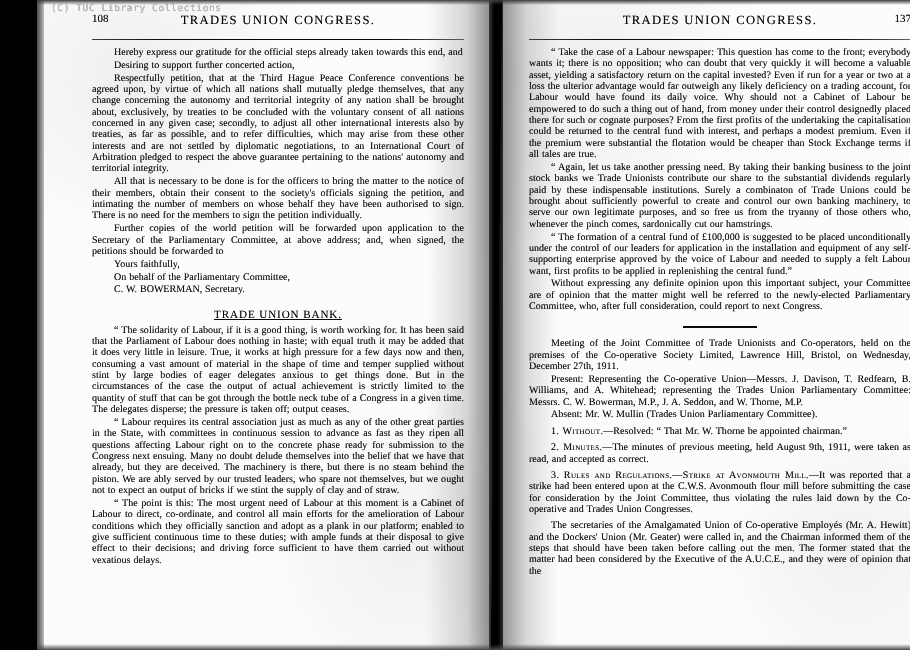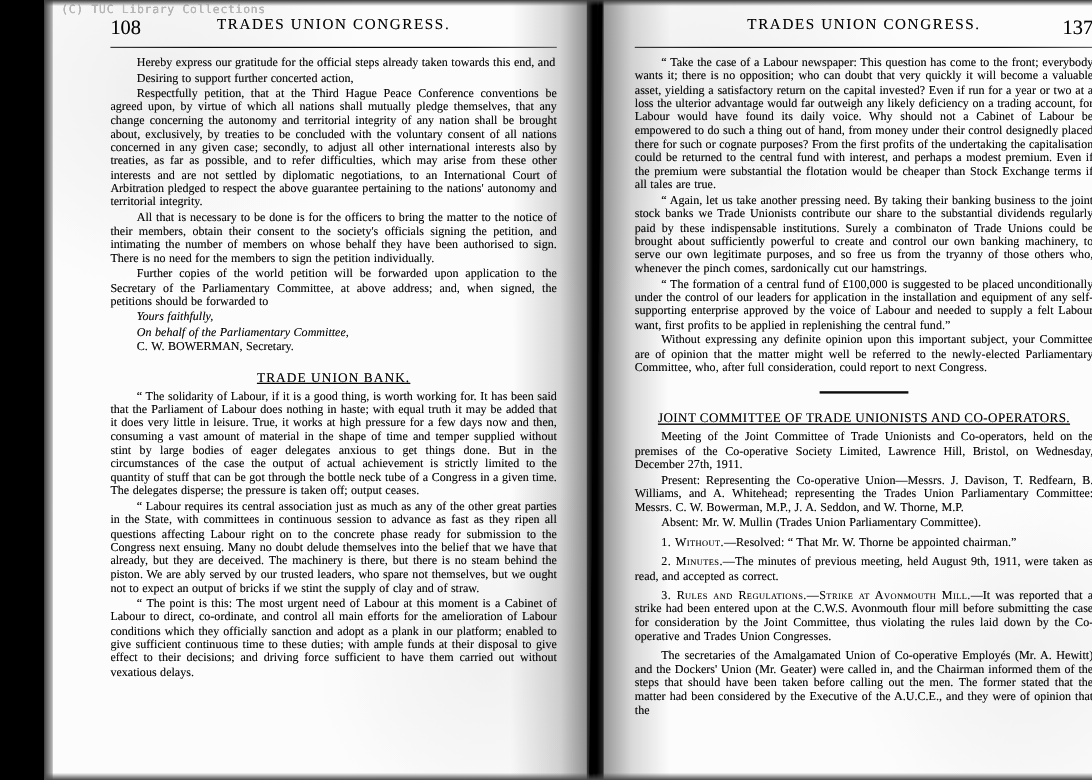--- a/index.html
+++ b/index.html
@@ -52,34 +52,34 @@
     color:#b4b0a6;opacity:.95;white-space:nowrap;}
 
   
   .page{position:absolute;top:0;height:650px;}
   .page.p108{left:55px;width:372px;}
   .page.p109{left:492px;width:382px;}
 
   .runhead{position:relative;height:24px;margin-top:13px;}
   .runhead .title{position:absolute;left:0;right:0;text-align:center;
     font-size:12.6px;letter-spacing:1.35px;color:#17160f;white-space:nowrap;}
-  .runhead .folio{position:absolute;font-size:17px;color:#17160f;}
+  .runhead .folio{position:absolute;font-size:11px;color:#17160f;}
   .p108 .runhead .folio{left:0;}
   .p109 .runhead .folio{right:0;}
   .runhead .rule{position:absolute;left:0;right:0;bottom:-3px;height:1px;
     background:linear-gradient(to right,#4b473f,#1b1a14 20%,#1b1a14 80%,#6a655c);}
 
   .body{margin-top:10px;}
 
   p.para{margin:0 0 1.5px 0;text-indent:22px;text-align:justify;
     font-size:10.05px;line-height:11.35px;color:#1b1a13;
     word-spacing:.4px;-webkit-hyphens:none;hyphens:none;}
   p.para.gap{margin-top:5px;}
 
-  .center{text-align:center;text-indent:0;font-style:italic;}
+  .center{text-align:center;text-indent:0;}
   .right-ind{text-align:right;text-indent:0;padding-right:6px;}
 
   h2.sechead{margin:13px 0 4px 0;text-align:center;font-weight:normal;
     font-size:11.1px;letter-spacing:.9px;color:#17160f;text-decoration:underline;}
   h2.sechead.wide{font-size:10.9px;letter-spacing:.35px;margin-top:15px;
     white-space:nowrap;}
 
   .divider{width:74px;height:2px;background:#1d1c15;margin:14px auto 10px auto;}
 
   .sc{font-variant:small-caps;letter-spacing:.35px;}
@@ -148,21 +148,20 @@
     </div>
 
     <div class="body">
       <p class="para">“ Take the case of a Labour newspaper: This question has come to the front; everybody wants it; there is no opposition; who can doubt that very quickly it will become a valuable asset, yielding a satisfactory return on the capital invested? Even if run for a year or two at a loss the ulterior advantage would far outweigh any likely deficiency on a trading account, for Labour would have found its daily voice. Why should not a Cabinet of Labour be empowered to do such a thing out of hand, from money under their control designedly placed there for such or cognate purposes? From the first profits of the undertaking the capitalisation could be returned to the central fund with interest, and perhaps a modest premium. Even if the premium were substantial the flotation would be cheaper than Stock Exchange terms if all tales are true.</p>
       <p class="para">“ Again, let us take another pressing need. By taking their banking business to the joint stock banks we Trade Unionists contribute our share to the substantial dividends regularly paid by these indispensable institutions. Surely a combinaton of Trade Unions could be brought about sufficiently powerful to create and control our own banking machinery, to serve our own legitimate purposes, and so free us from the tryanny of those others who, whenever the pinch comes, sardonically cut our hamstrings.</p>
       <p class="para">“ The formation of a central fund of £100,000 is suggested to be placed unconditionally under the control of our leaders for application in the installation and equipment of any self-supporting enterprise approved by the voice of Labour and needed to supply a felt Labour want, first profits to be applied in replenishing the central fund.”</p>
       <p class="para">Without expressing any definite opinion upon this important subject, your Committee are of opinion that the matter might well be referred to the newly-elected Parliamentary Committee, who, after full consideration, could report to next Congress.</p>
 
       <div class="divider"></div>
 
-      <h2 class="sechead wide">JOINT COMMITTEE OF TRADE UNIONISTS AND CO-OPERATORS.</h2>
 
       <p class="para">Meeting of the Joint Committee of Trade Unionists and Co-operators, held on the premises of the Co-operative Society Limited, Lawrence Hill, Bristol, on Wednesday, December 27th, 1911.</p>
       <p class="para">Present: Representing the Co-operative Union—Messrs. J. Davison, T. Redfearn, B. Williams, and A. Whitehead; representing the Trades Union Parliamentary Committee: Messrs. C. W. Bowerman, M.P., J. A. Seddon, and W. Thorne, M.P.</p>
       <p class="para">Absent: Mr. W. Mullin (Trades Union Parliamentary Committee).</p>
 
       <p class="para gap"><span class="spaced">1.</span> <span class="sc">Without.</span><span>—Resolved: “ That Mr. W. Thorne be appointed chairman.”</span></p>
 
       <p class="para gap"><span class="spaced">2.</span> <span class="sc">Minutes.</span><span>—The minutes of previous meeting, held August 9th, 1911, were taken as read, and accepted as correct.</span></p>
 
       <p class="para gap"><span class="spaced">3.</span> <span class="sc">Rules and Regulations.—Strike at Avonmouth Mill.</span><span>—It was reported that a strike had been entered upon at the C.W.S. Avonmouth flour mill before submitting the case for consideration by the Joint Committee, thus violating the rules laid down by the Co-operative and Trades Union Congresses.</span></p>

